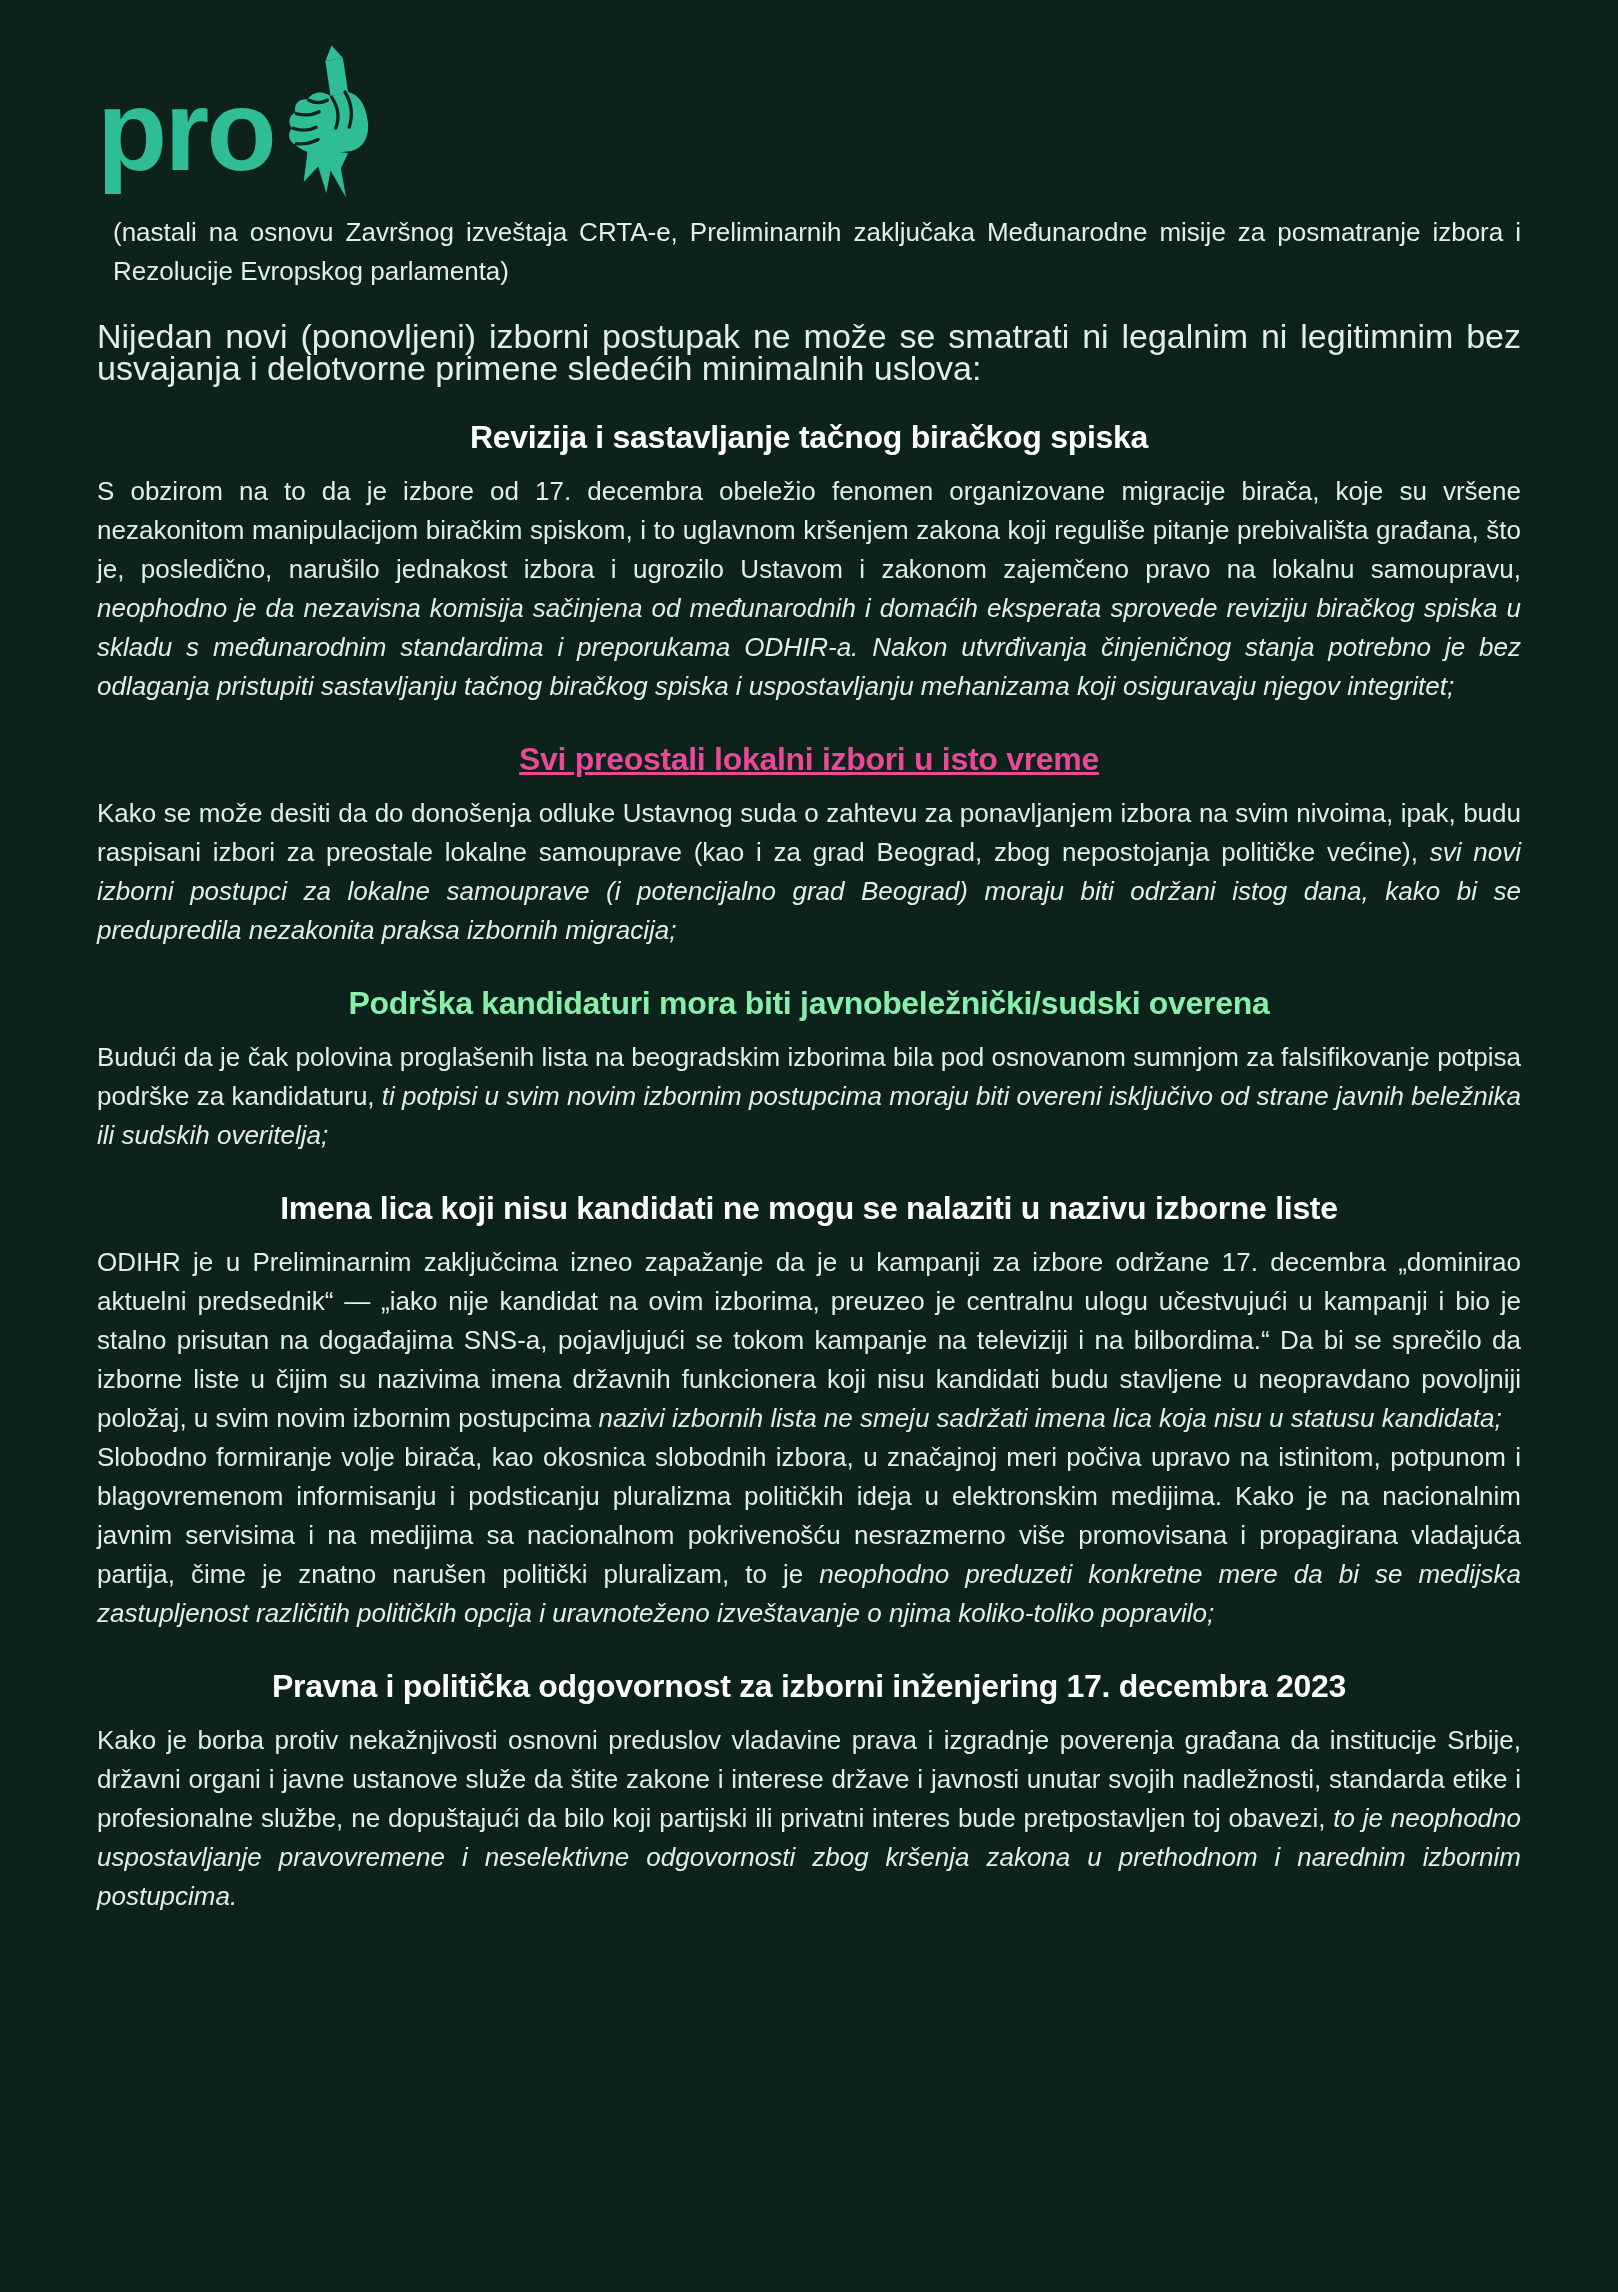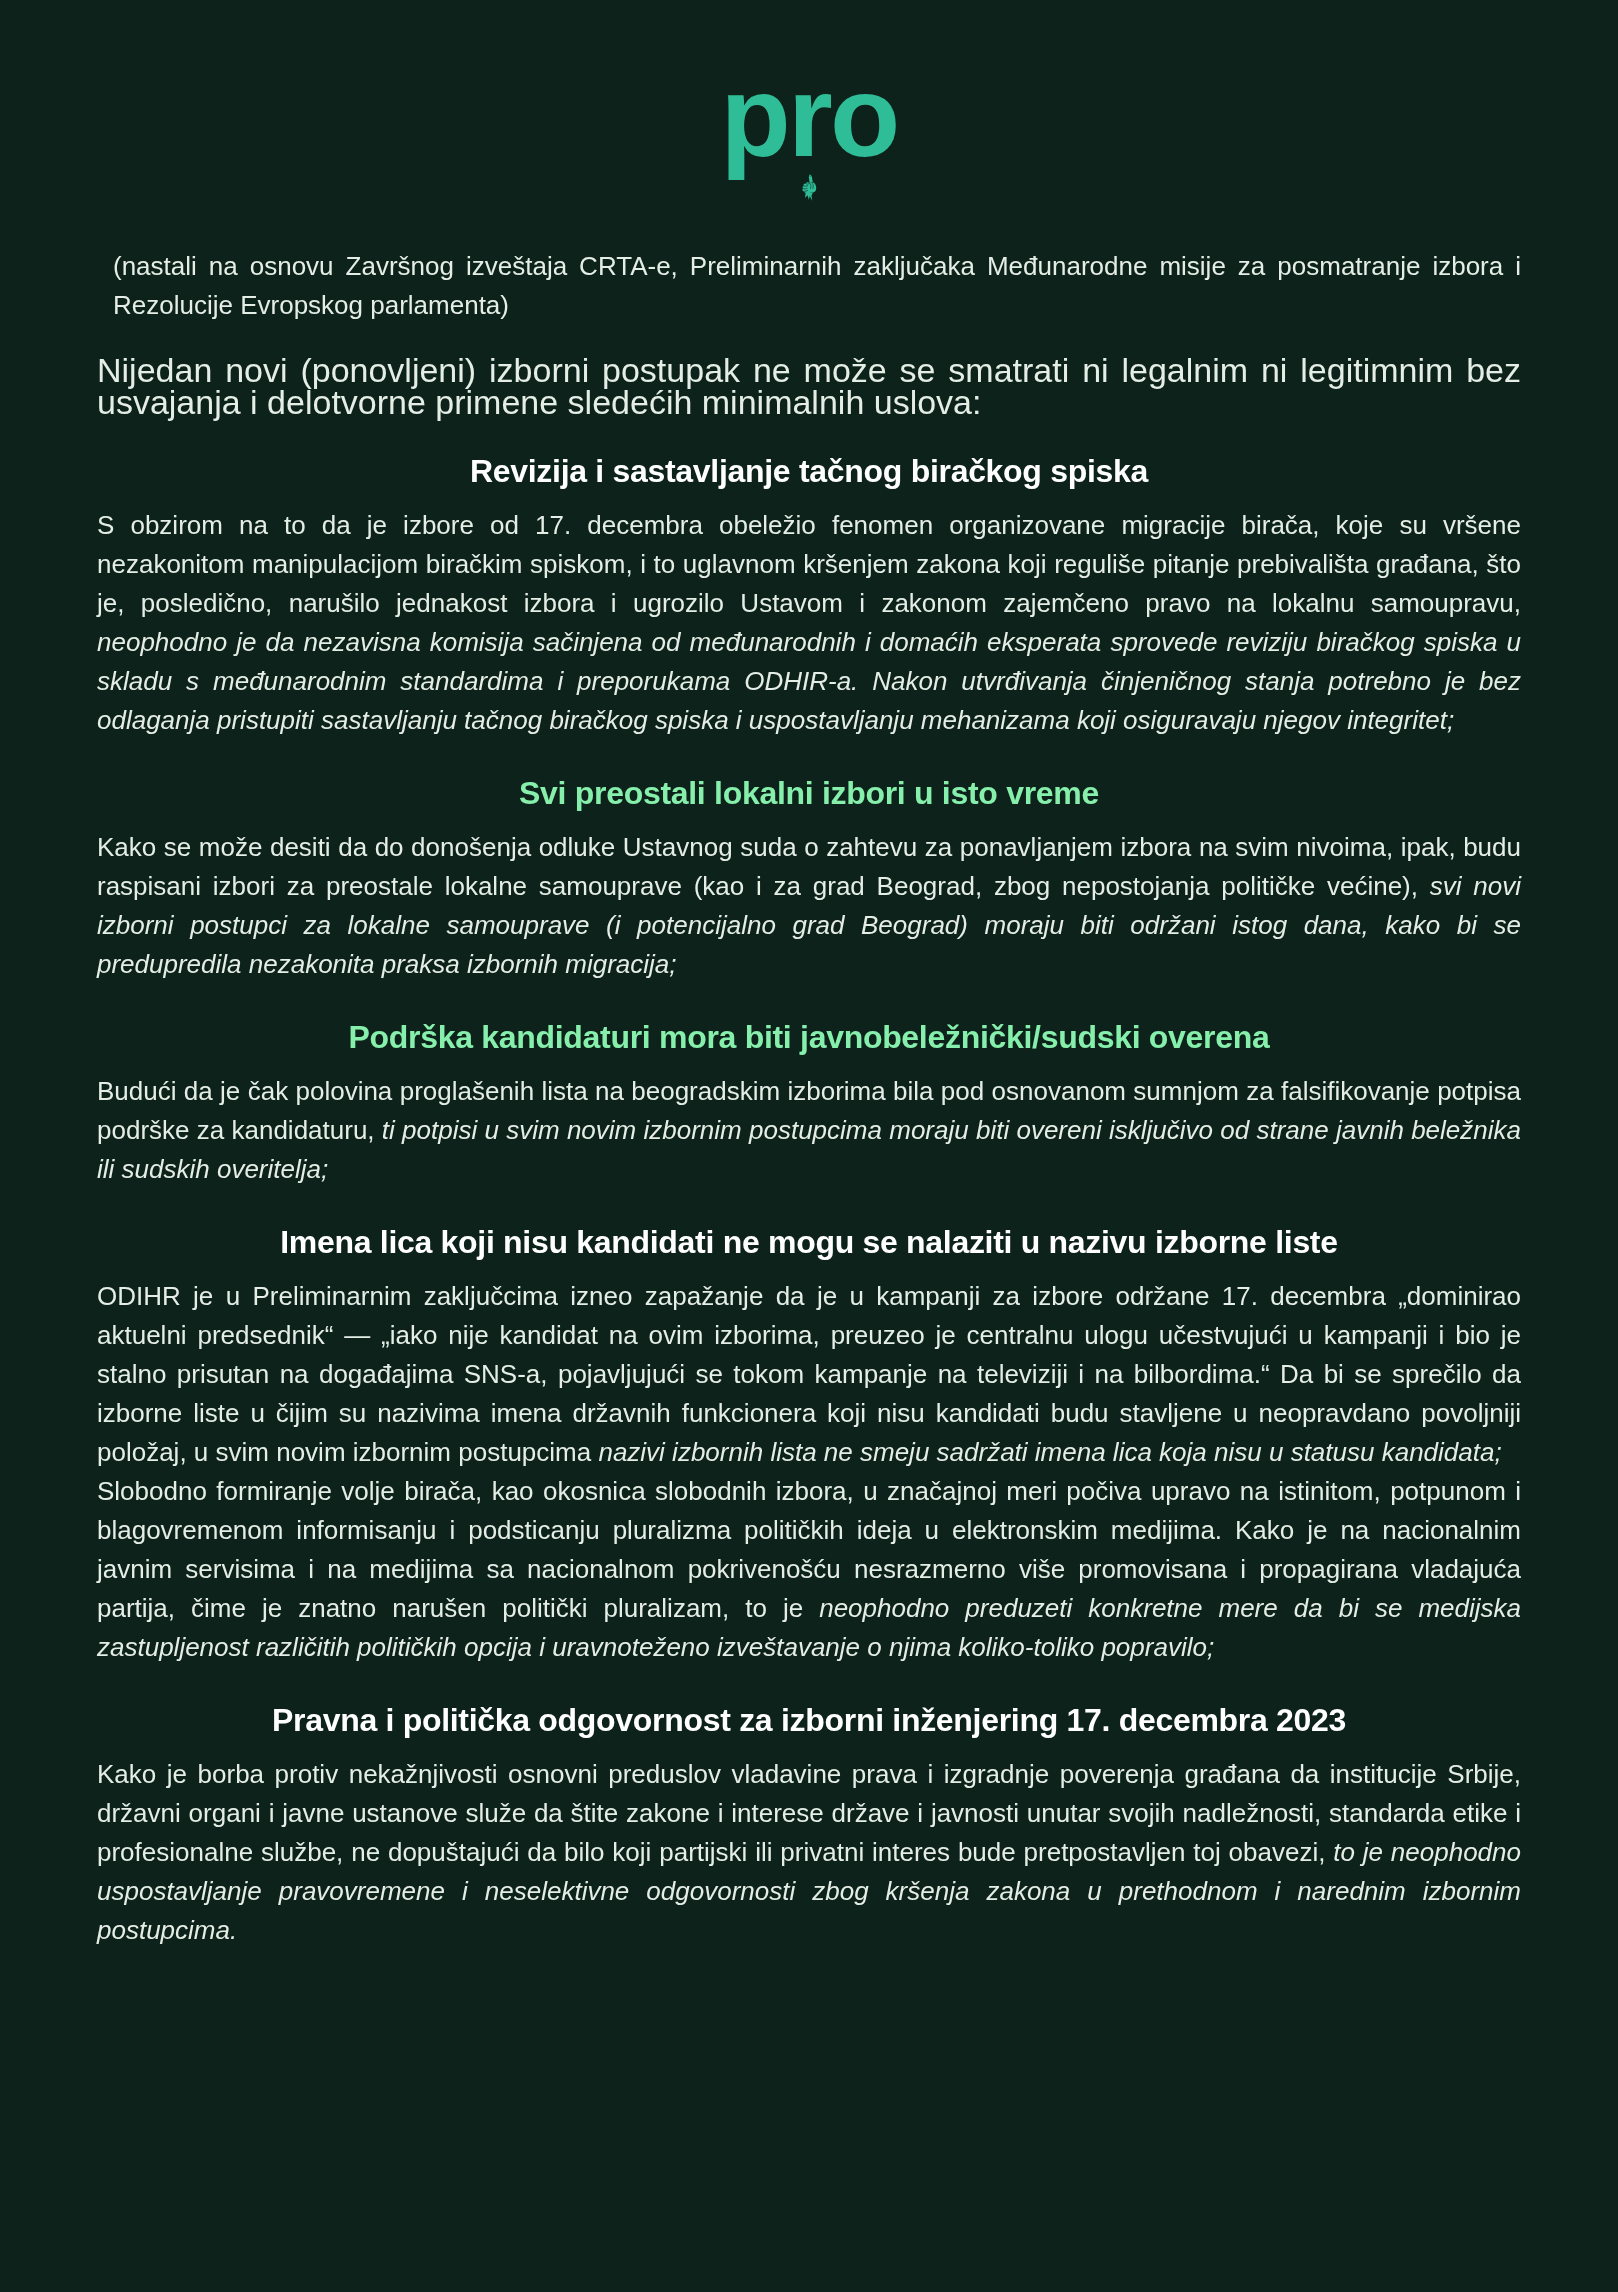--- a/index.html
+++ b/index.html
@@ -7,21 +7,21 @@
     width: 1618px;
     height: 2293px;
     background: #0d221a;
     overflow: hidden;
     font-family: "Liberation Sans", "DejaVu Sans", sans-serif;
     color: #e4ede6;
   }
   .page { padding: 43px 97px 0 97px; }
 
   
-  .logo { display: flex; align-items: center; margin: 0 0 46px 0; height: 158px; flex-direction: column; }
+  .logo { display: flex; align-items: center; margin: 0 0 12px 0; height: 158px; }
   .logo-word {
     color: var(--accent, #2ebd97);
     font-size: 115px;
     font-weight: 700;
     letter-spacing: -2.7px;
     line-height: 1;
     padding-top: 16px; 
   }
   .logo-icon { margin: 0 9px; }
 
@@ -96,21 +96,21 @@
   </header>
 
   <main>
 
     <section>
       <h2 style="color: rgb(255, 255, 255);">Revizija i sastavljanje tačnog biračkog spiska</h2>
       <p><span>S obzirom na to da je izbore od 17. decembra obeležio fenomen organizovane migracije birača, koje su vršene nezakonitom manipulacijom biračkim spiskom, i to uglavnom kršenjem zakona koji reguliše pitanje prebivališta građana, što je, posledično, narušilo jednakost izbora i ugrozilo Ustavom i zakonom zajemčeno pravo na lokalnu samoupravu, </span><span class="it">neophodno je da nezavisna komisija sačinjena od međunarodnih i domaćih eksperata sprovede reviziju biračkog spiska u skladu s međunarodnim standardima i preporukama ODHIR-a. Nakon utvrđivanja činjeničnog stanja potrebno je bez odlaganja pristupiti sastavljanju tačnog biračkog spiska i uspostavljanju mehanizama koji osiguravaju njegov integritet;</span></p>
     </section>
 
     <section>
-      <h2 style="color: #86efac;">Svi preostali lokalni izbori u isto vreme</h2>
+      <h2 style="color: #ec4899; text-decoration: underline;">Svi preostali lokalni izbori u isto vreme</h2>
       <p><span>Kako se može desiti da do donošenja odluke Ustavnog suda o zahtevu za ponavljanjem izbora na svim nivoima, ipak, budu raspisani izbori za preostale lokalne samouprave (kao i za grad Beograd, zbog nepostojanja političke većine), </span><span class="it">svi novi izborni postupci za lokalne samouprave (i potencijalno grad Beograd) moraju biti održani istog dana, kako bi se predupredila nezakonita praksa izbornih migracija;</span></p>
     </section>
 
     <section>
       <h2 style="color: #86efac;">Podrška kandidaturi mora biti javnobeležnički/sudski overena</h2>
       <p><span>Budući da je čak polovina proglašenih lista na beogradskim izborima bila pod osnovanom sumnjom za falsifikovanje potpisa podrške za kandidaturu, </span><span class="it">ti potpisi u svim novim izbornim postupcima moraju biti overeni isključivo od strane javnih beležnika ili sudskih overitelja;</span></p>
     </section>
 
     <section>
       <h2 style="color: rgb(255, 255, 255);">Imena lica koji nisu kandidati ne mogu se nalaziti u nazivu izborne liste</h2>

